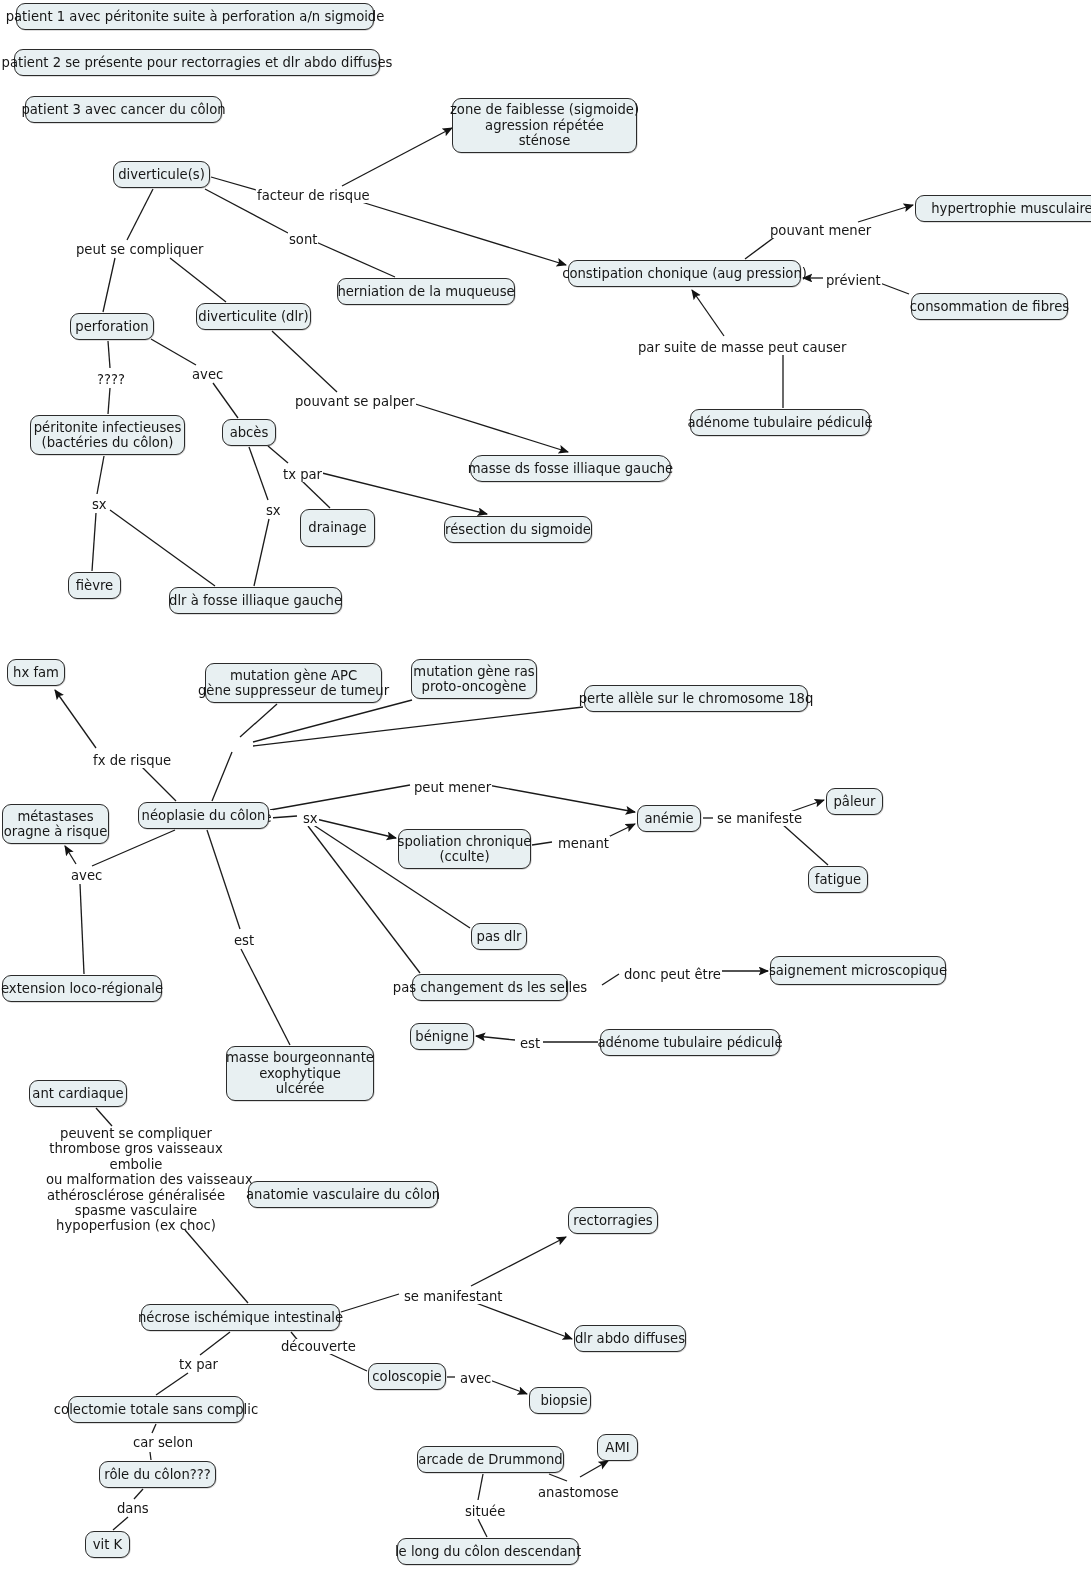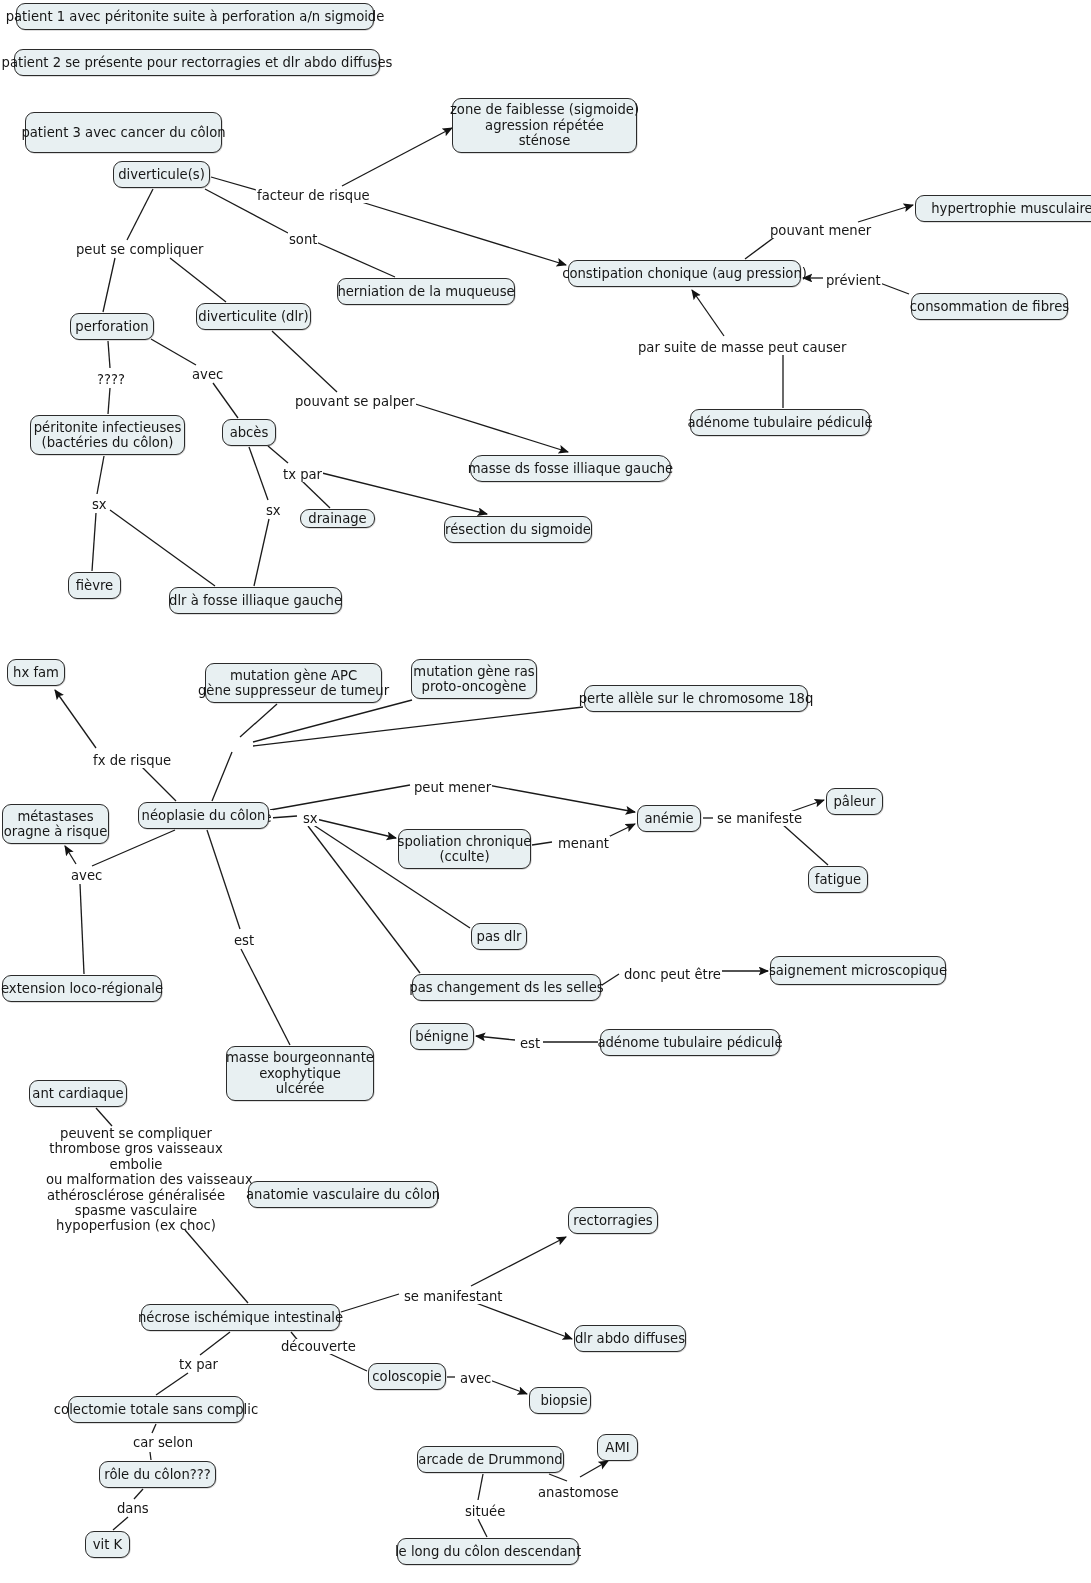--- a/index.html
+++ b/index.html
@@ -151,56 +151,56 @@
         <line x1="128" y1="1517" x2="113" y2="1530" stroke="#1a1a1a" stroke-width="1.3"></line>
         <line x1="483" y1="1474" x2="478" y2="1500" stroke="#1a1a1a" stroke-width="1.3"></line>
         <line x1="478" y1="1519" x2="487" y2="1537" stroke="#1a1a1a" stroke-width="1.3"></line>
         <line x1="549" y1="1474" x2="567" y2="1481" stroke="#1a1a1a" stroke-width="1.3"></line>
         <line x1="580" y1="1477" x2="608" y2="1461" stroke="#1a1a1a" stroke-width="1.3" marker-end="url(#arrowhead)"></line>
       </g>
   </svg>
   <div id="nodes-group">
       <div class="node" style="left: 16px; top: 3px; width: 358px; height: 27px;">patient 1 avec péritonite suite à perforation a/n sigmoide</div>
       <div class="node" style="left: 14px; top: 49px; width: 366px; height: 27px;">patient 2 se présente pour rectorragies et dlr abdo diffuses</div>
-      <div class="node" style="left: 25px; top: 112px; width: 197px; height: 41px;">patient 3 avec cancer du côlon</div>
+      <div class="node" style="left: 25px; top: 96px; width: 197px; height: 27px;">patient 3 avec cancer du côlon</div>
       <div class="node" style="left: 452px; top: 98px; width: 185px; height: 55px;">zone de faiblesse (sigmoide)
 agression répétée
 sténose</div>
       <div class="node" style="left: 113px; top: 161px; width: 97px; height: 27px;">diverticule(s)</div>
       <div class="node" style="left: 915px; top: 195px; width: 194px; height: 27px;">hypertrophie musculaire</div>
       <div class="node" style="left: 568px; top: 260px; width: 233px; height: 27px;">constipation chonique (aug pression)</div>
       <div class="node" style="left: 337px; top: 278px; width: 178px; height: 27px;">herniation de la muqueuse</div>
       <div class="node" style="left: 911px; top: 293px; width: 157px; height: 27px;">consommation de fibres</div>
       <div class="node" style="left: 196px; top: 303px; width: 115px; height: 27px;">diverticulite (dlr)</div>
       <div class="node" style="left: 70px; top: 313px; width: 84px; height: 27px;">perforation</div>
       <div class="node" style="left: 30px; top: 415px; width: 155px; height: 40px;">péritonite infectieuses
 (bactéries du côlon)</div>
       <div class="node" style="left: 690px; top: 409px; width: 180px; height: 27px;">adénome tubulaire pédiculé</div>
       <div class="node" style="left: 222px; top: 419px; width: 54px; height: 27px;">abcès</div>
       <div class="node" style="left: 470px; top: 455px; width: 201px; height: 27px; border-radius: 12px;">masse ds fosse illiaque gauche</div>
-      <div class="node" style="left: 300px; top: 509px; width: 75px; height: 19px;">drainage</div>
+      <div class="node" style="left: 300px; top: 509px; width: 75px; height: 38px;">drainage</div>
       <div class="node" style="left: 444px; top: 516px; width: 148px; height: 27px;">résection du sigmoide</div>
       <div class="node" style="left: 68px; top: 572px; width: 53px; height: 27px;">fièvre</div>
       <div class="node" style="left: 169px; top: 587px; width: 173px; height: 27px;">dlr à fosse illiaque gauche</div>
       <div class="node" style="left: 7px; top: 659px; width: 58px; height: 27px;">hx fam</div>
       <div class="node" style="left: 205px; top: 663px; width: 177px; height: 40px;">mutation gène APC
 gène suppresseur de tumeur</div>
       <div class="node" style="left: 411px; top: 659px; width: 126px; height: 40px;">mutation gène ras
 proto-oncogène</div>
       <div class="node" style="left: 584px; top: 685px; width: 224px; height: 27px;">perte allèle sur le chromosome 18q</div>
       <div class="node" style="left: 826px; top: 788px; width: 57px; height: 27px;">pâleur</div>
       <div class="node" style="left: 2px; top: 804px; width: 107px; height: 40px;">métastases
 oragne à risque</div>
       <div class="node" style="left: 138px; top: 802px; width: 131px; height: 27px;">néoplasie du côlon</div>
       <div class="node" style="left: 637px; top: 805px; width: 64px; height: 27px;">anémie</div>
       <div class="node" style="left: 398px; top: 829px; width: 133px; height: 40px;">spoliation chronique
 (cculte)</div>
       <div class="node" style="left: 808px; top: 866px; width: 60px; height: 27px;">fatigue</div>
       <div class="node" style="left: 471px; top: 923px; width: 56px; height: 27px;">pas dlr</div>
-      <div class="node" style="left: 412px; top: 974px; width: 189px; height: 27px;">pas changement ds les selles</div>
+      <div class="node" style="left: 412px; top: 974px; width: 156px; height: 27px;">pas changement ds les selles</div>
       <div class="node" style="left: 2px; top: 975px; width: 160px; height: 27px;">extension loco-régionale</div>
       <div class="node" style="left: 770px; top: 956px; width: 176px; height: 29px;">saignement microscopique</div>
       <div class="node" style="left: 410px; top: 1023px; width: 64px; height: 27px;">bénigne</div>
       <div class="node" style="left: 600px; top: 1029px; width: 180px; height: 27px;">adénome tubulaire pédiculé</div>
       <div class="node" style="left: 226px; top: 1046px; width: 148px; height: 55px;">masse bourgeonnante
 exophytique
 ulcérée</div>
       <div class="node" style="left: 29px; top: 1080px; width: 98px; height: 27px;">ant cardiaque</div>
       <div class="node" style="left: 248px; top: 1181px; width: 190px; height: 27px;">anatomie vasculaire du côlon</div>
       <div class="node" style="left: 568px; top: 1207px; width: 90px; height: 27px;">rectorragies</div>

